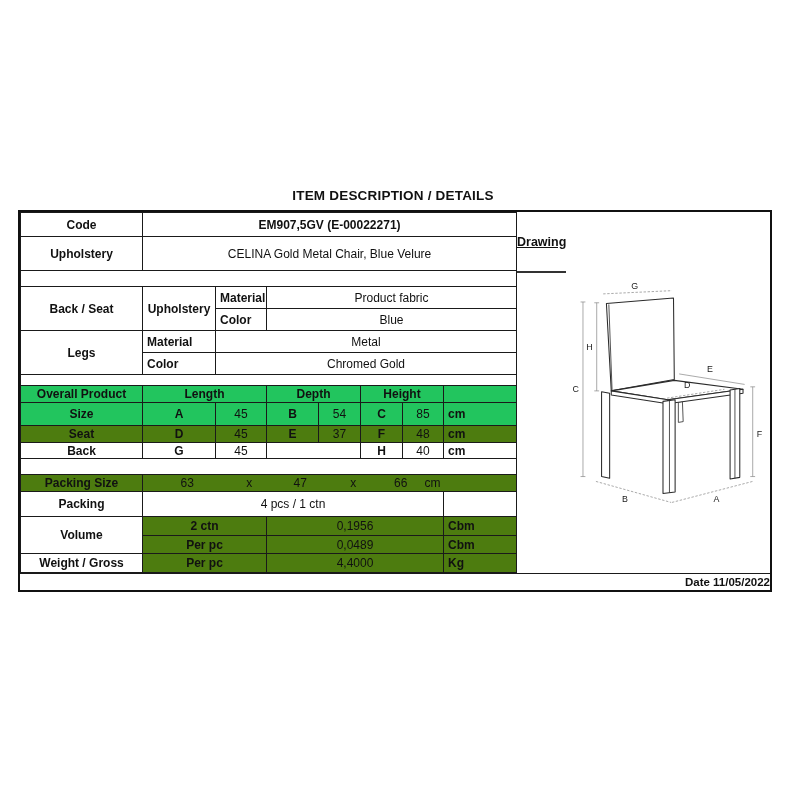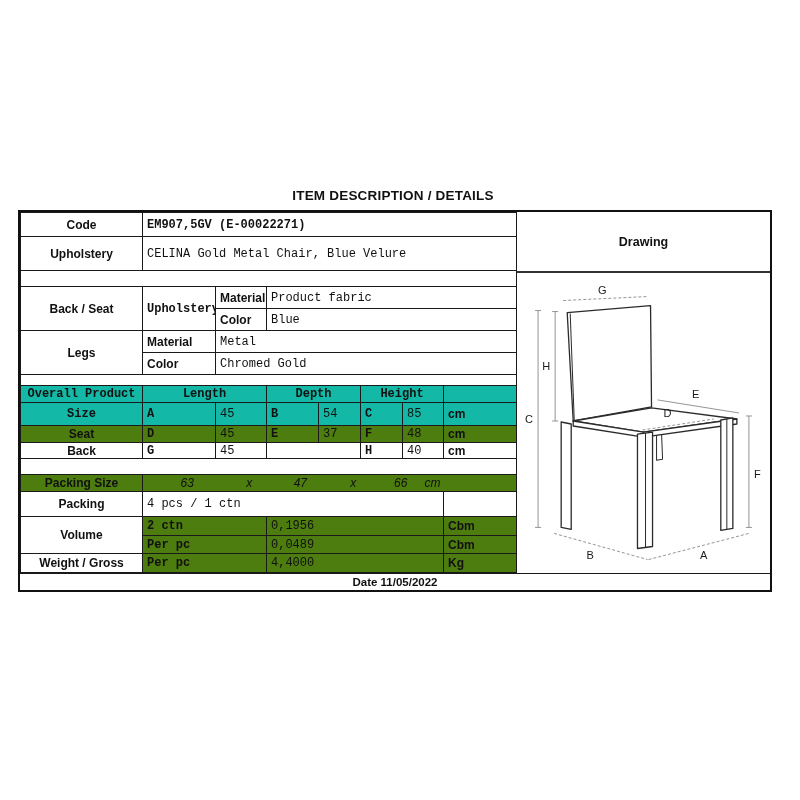--- a/index.html
+++ b/index.html
@@ -8,37 +8,37 @@
   .doc-title{position:absolute;left:18px;top:188px;width:750px;text-align:center;
              font-size:13.5px;font-weight:bold;letter-spacing:.2px;}
   .sheet{position:absolute;left:18px;top:210px;width:750px;border:2px solid #111;
          background:#fff;}
   .sheet-body{display:flex;align-items:stretch;}
   .left-pane{width:496px;flex:0 0 496px;}
   table.spec{border-collapse:collapse;table-layout:fixed;width:496px;}
   table.spec td{border:1px solid #1a1a1a;padding:0 4px;font-size:12px;
                 overflow:hidden;white-space:nowrap;vertical-align:middle;}
   td.lbl{font-weight:bold;text-align:center;}
-  td.c{font-family:Liberation Mono, monospace;}
+  td.c{text-align:center;}
   td.key{font-weight:bold;font-size:11px;}
   td.unit{font-weight:bold;font-size:11px;text-align:left;}
-  td.yellow{background:#14b8a6;}
+  td.yellow{background:#22c55e;}
   td.gray{background:#4d7c0f;}
   tr.spacer td{border-left:1px solid #1a1a1a;border-right:1px solid #1a1a1a;}
   .packparts{display:flex;width:100%;}
-  .packparts span{display:block;text-align:center;font-style:italic;}
+  .packparts span{display:block;text-align:center;}
   .pp0{width:22%;} .pp1{width:12%;} .pp2{width:16%;} .pp3{width:13%;} .pp4{width:13%;}
   .pp5{width:24%;text-align:left !important;}
-  .right-pane{flex:1;border-left:1px solid #1a1a1a;display:flex;flex-direction:column;}
+  .right-pane{flex:1;border-left:1px solid #1a1a1a;display:flex;flex-direction:row;text-decoration:underline;}
   .drawing-header{height:59px;border-bottom:2px solid #333;display:flex;
                   align-items:center;justify-content:center;font-size:12.5px;font-weight:bold;}
   .drawing-area{flex:1;position:relative;}
   .drawing-area svg{display:block;width:100%;height:100%;}
   .date-row{border-top:1px solid #1a1a1a;height:16px;display:flex;align-items:center;
-            justify-content:center;font-size:11.5px;font-weight:bold;}
+            justify-content:flex-end;font-size:11.5px;font-weight:bold;}
   .dimtext{font-size:11px;fill:#1a1a1a;}
 </style>
 </head>
 <body>
 
 <div class="page">
 
   <div class="doc-title">ITEM DESCRIPTION / DETAILS</div>
 
   <div class="sheet">

